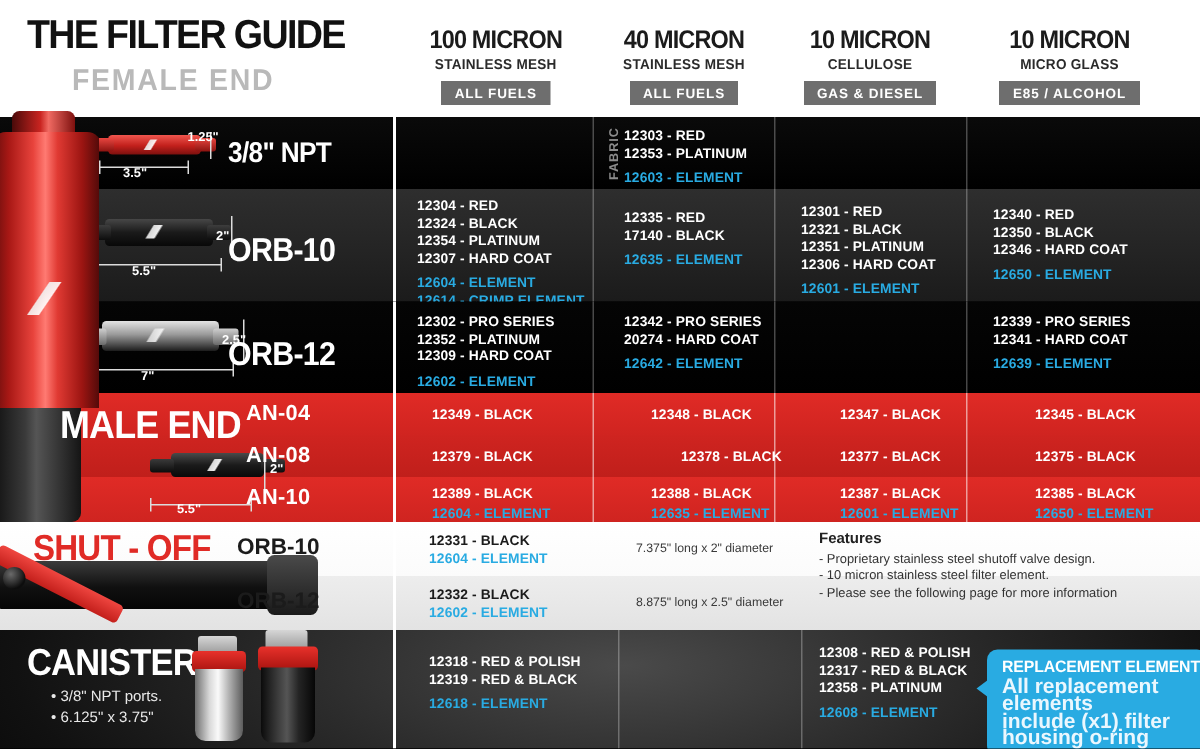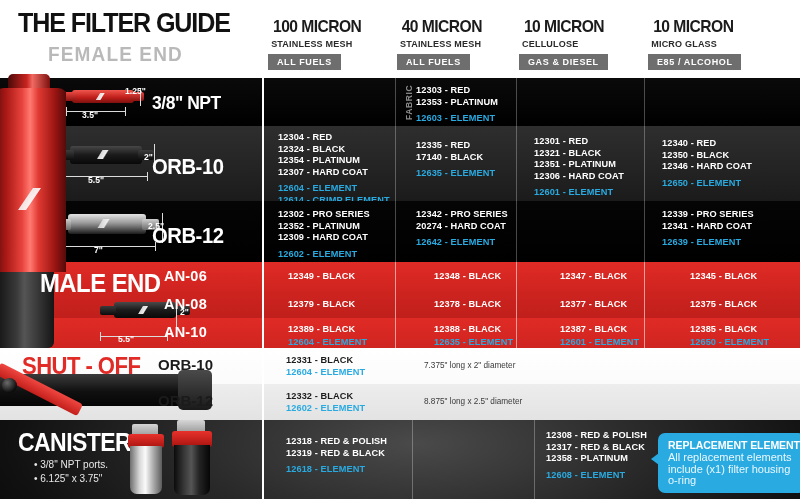--- a/index.html
+++ b/index.html
@@ -16,21 +16,21 @@
   #title-block{left:18px;top:10px;width:260px;}
   #main-title{font-size:27px;font-weight:bold;letter-spacing:-1.2px;
               color:#111;line-height:1;transform:scaleX(.93);transform-origin:left top;}
   #sub-title{font-size:20px;font-weight:bold;letter-spacing:1.2px;color:#b9b9b9;
              margin-top:6px;margin-left:30px;transform:scaleX(.95);transform-origin:left top;}
 
   
   #top-white{left:0;top:0;width:800px;height:78px;background:#fff;z-index:0;}
 
   
-  .colhead{top:18px;text-align:left;color:#1b1b1b;}
+  .colhead{top:18px;text-align:center;color:#1b1b1b;}
   .ch-main{font-size:17px;font-weight:bold;letter-spacing:-.6px;line-height:1;
            transform:scaleX(.92);}
   .ch-sub{font-size:9.5px;font-weight:bold;letter-spacing:.2px;margin-top:3px;
           color:#2a2a2a;transform:scaleX(.95);}
   .ch-badge{display:inline-block;margin-top:5px;background:#6e6e6e;color:#fff;
             font-size:9px;font-weight:bold;letter-spacing:.6px;padding:2.5px 9px 3px;}
 
   
   #grid{left:0;top:78px;width:800px;height:421px;}
 
@@ -93,21 +93,21 @@
   
   .sodesc{position:absolute;font-size:8.2px;color:#3a3a3a;}
 
   
   .cbullet{position:absolute;font-size:10px;color:#e8e8e8;line-height:14px;}
 
   
   #repl{position:absolute;background:#29ABE2;border-radius:7px;padding:6px 9px 7px 10px;}
   #repl-title{font-size:11px;font-weight:bold;color:#fff;letter-spacing:-.1px;
               white-space:nowrap;transform:scaleX(.96);transform-origin:left center;}
-  #repl-body{font-size:11px;color:#eaf7fe;line-height:11px;margin-top:1px;}
+  #repl-body{font-size:14px;color:#eaf7fe;line-height:11px;margin-top:1px;font-weight:bold;}
   #repl-tail{position:absolute;left:-7px;top:20px;width:0;height:0;
              border-top:6px solid transparent;border-bottom:6px solid transparent;
              border-right:8px solid #29ABE2;}
 
   
   .prod{position:absolute;pointer-events:none;}
   
   #big-red{left:-6px;top:48px;width:74px;height:232px;
     background:linear-gradient(90deg,#5e0d0c 0%,#a81815 16%,#e8433c 38%,#ff7a72 49%,
                #e03a33 60%,#9c1512 82%,#470908 100%);
@@ -347,41 +347,41 @@
              background:linear-gradient(180deg,#3a3a3a,#0c0c0c);"></div>
         <div class="logo-swoosh" style="left:36px;top:8px;width:22px;height:8px;"></div>
       </div>
       <div class="dimline" style="left:100px;top:74px;width:68px;height:1px"></div>
       <div class="dimtick" style="left:100px;top:70px;height:9px"></div>
       <div class="dimtick" style="left:167px;top:70px;height:9px"></div>
       <div class="dimtext" style="left:118px;top:72px">5.5"</div>
       <div class="dimline" style="left:176px;top:40px;width:1px;height:26px"></div>
       <div class="dimtext" style="left:180px;top:45px">2"</div>
 
-      <div class="an-label" style="left:164px;top:6px">AN-06</div>
+      <div class="an-label" style="left:164px;top:6px">AN-04</div>
       <div class="an-label" style="left:164px;top:34px">AN-08</div>
       <div class="an-label" style="left:164px;top:62px">AN-10</div>
 
       <div class="cell" style="left:288px;top:9px">
           <div class="pn">12349 - BLACK</div>
         </div>
       <div class="cell" style="left:434px;top:9px">
           <div class="pn">12348 - BLACK</div>
         </div>
       <div class="cell" style="left:560px;top:9px">
           <div class="pn">12347 - BLACK</div>
         </div>
       <div class="cell" style="left:690px;top:9px">
           <div class="pn">12345 - BLACK</div>
         </div>
 
       <div class="cell" style="left:288px;top:37px">
           <div class="pn">12379 - BLACK</div>
         </div>
-      <div class="cell" style="left:434px;top:37px">
+      <div class="cell" style="left:454px;top:37px">
           <div class="pn">12378 - BLACK</div>
         </div>
       <div class="cell" style="left:560px;top:37px">
           <div class="pn">12377 - BLACK</div>
         </div>
       <div class="cell" style="left:690px;top:37px">
           <div class="pn">12375 - BLACK</div>
         </div>
 
       <div class="cell" style="left:288px;top:62px">
@@ -434,20 +434,26 @@
         <div class="pn el">12604 - ELEMENT</div>
       </div>
       <div class="cell" style="left:286px;top:43px">
         <div class="pn dark-txt">12332 - BLACK</div>
         <div class="pn el">12602 - ELEMENT</div>
       </div>
 
       <div class="sodesc" style="left:424px;top:13px">7.375" long x 2" diameter</div>
       <div class="sodesc" style="left:424px;top:49px">8.875" long x 2.5" diameter</div>
 
+      <div id="features" style="left:546px;top:6px">
+        <div id="feat-title">Features</div>
+        <div class="feat-li">- Proprietary stainless steel shutoff valve design.</div>
+        <div class="feat-li">- 10 micron stainless steel filter element.</div>
+        <div class="feat-li">- Please see the following page for more information</div>
+      </div>
     </div>
 
     <div class="bandrow canister-bg" style="top:342px;height:79px">
       <div class="maindiv" style="left:262px;background:#fff"></div>
       <div class="vsep dark" style="left:412px"></div>
       <div class="vsep dark" style="left:534px"></div>
 
       <div class="sectitle" style="left:18px;top:8px;color:#fff;font-size:25px">CANISTER</div>
       <div class="cbullet" style="left:34px;top:38px">• 3/8" NPT ports.</div>
       <div class="cbullet" style="left:34px;top:52px">• 6.125" x 3.75"</div>

